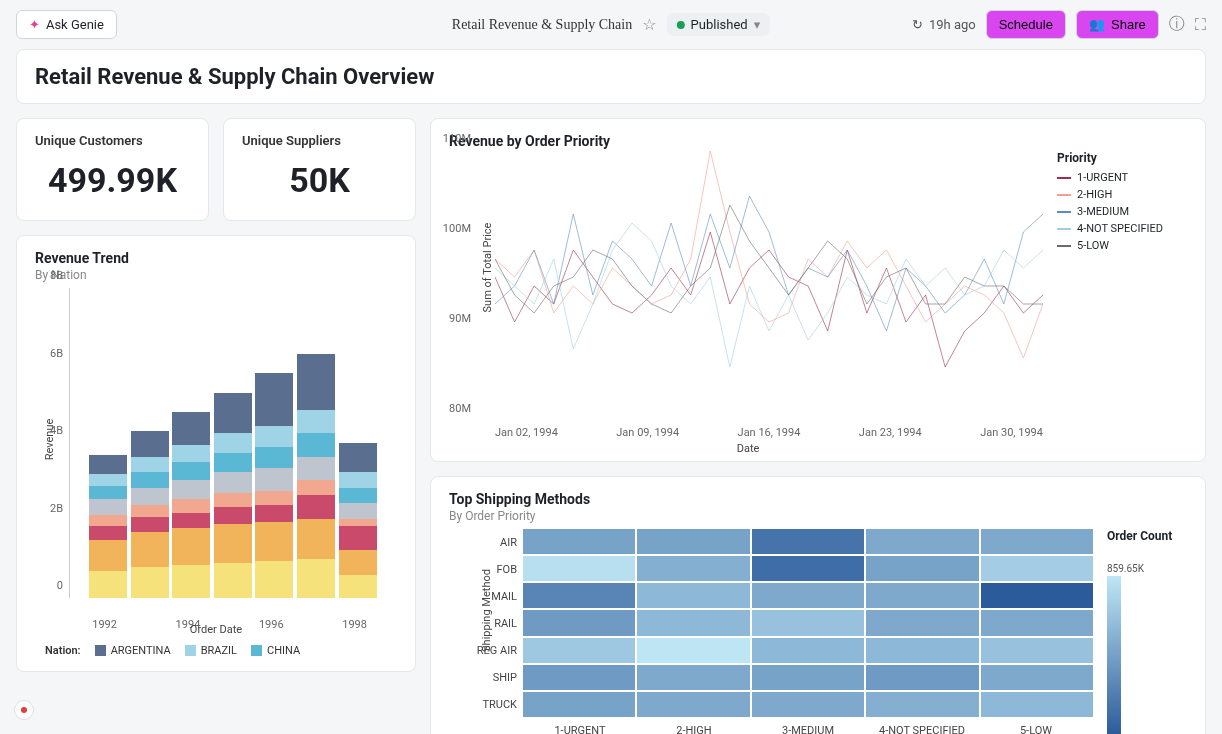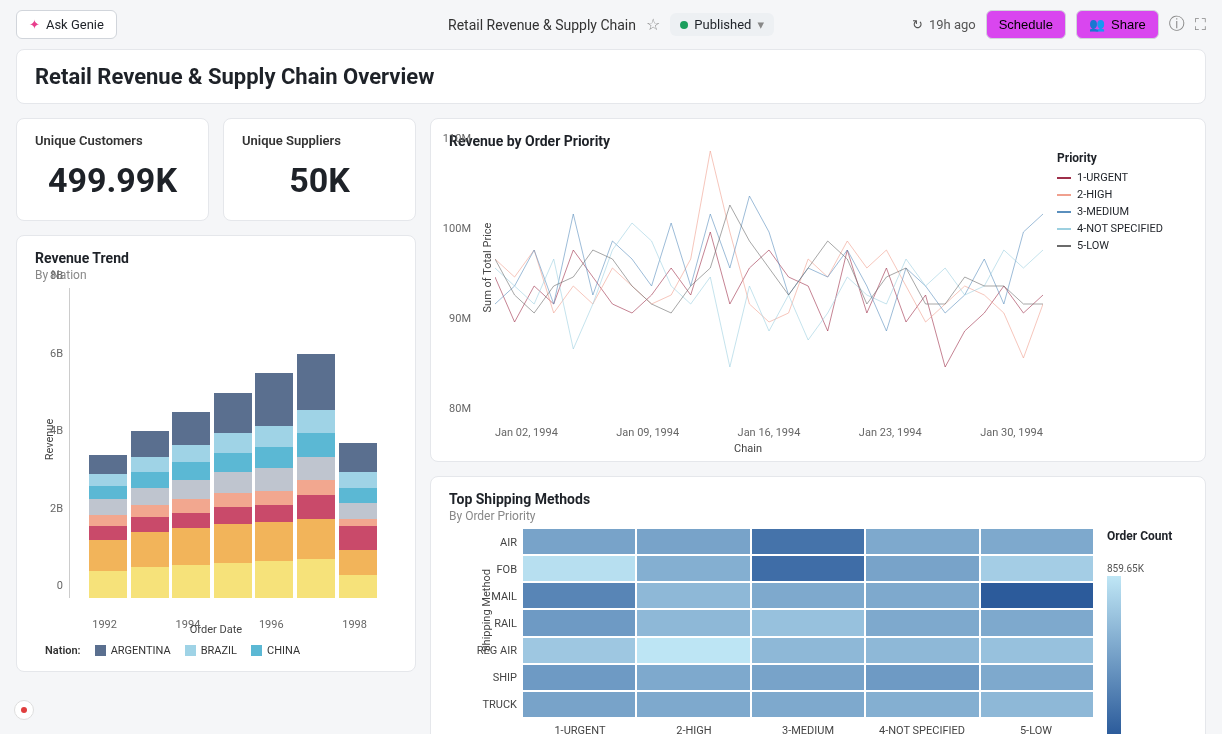--- a/index.html
+++ b/index.html
@@ -2,21 +2,21 @@
 <html><head>
 <meta charset="utf-8">
 <style>
 * { box-sizing: border-box; margin: 0; padding: 0; }
 body { font-family: -apple-system, BlinkMacSystemFont, "Segoe UI", Roboto, sans-serif; background: #f5f6f8; color: #1e2228; font-size: 13px; width: 1222px; height: 734px; overflow: hidden; }
 .topbar { display: flex; align-items: center; padding: 10px 16px; gap: 12px; }
 .ask-genie { background: #fff; border: 1px solid #d1d5db; border-radius: 6px; padding: 6px 12px; display: flex; align-items: center; gap: 6px; cursor: pointer; font-size: 13px; }
 .ask-genie .spark { color: #e83e8c; }
 .spacer { flex: 1; }
 .title-center { display: flex; align-items: center; gap: 10px; position: absolute; left: 50%; transform: translateX(-50%); }
-.title-center .name { font-size: 14px; color: #333; }
+.title-center .name { font-size: 14px; color: #333; font-family: Liberation Serif, serif; }
 .star { color: #888; font-size: 16px; }
 .pub-badge { background: #edf0f3; border-radius: 6px; padding: 4px 10px; display: flex; align-items: center; gap: 6px; font-size: 13px; cursor: pointer; }
 .dot-green { width: 8px; height: 8px; background: #1a9e5c; border-radius: 50%; }
 .topbar-right { display: flex; align-items: center; gap: 10px; }
 .refresh { display: flex; align-items: center; gap: 6px; color: #555; cursor: pointer; }
 .btn { background: #d946ef; border: 1px solid #d1d5db; border-radius: 6px; padding: 6px 12px; cursor: pointer; font-size: 13px; display: flex; align-items: center; gap: 6px; }
 .icon-btn { color: #888; cursor: pointer; font-size: 16px; }
 
 .content { padding: 0 16px 16px 16px; }
 .card { background: #fff; border: 1px solid #e5e7eb; border-radius: 8px; padding: 14px 18px; }
@@ -275,21 +275,21 @@
                   <polyline points="0,40 3.571428571428571,53.333333333333336 7.142857142857142,60 10.714285714285714,50 14.285714285714285,46.666666666666664 17.857142857142858,36.66666666666667 21.428571428571427,40 25,50 28.57142857142857,56.666666666666664 32.142857142857146,60 35.714285714285715,50 39.285714285714285,43.333333333333336 42.857142857142854,20 46.42857142857143,33.33333333333334 50,43.333333333333336 53.57142857142857,53.333333333333336 57.14285714285714,43.333333333333336 60.71428571428571,33.33333333333334 64.28571428571429,40 67.85714285714286,56.666666666666664 71.42857142857143,46.666666666666664 75,43.333333333333336 78.57142857142857,56.666666666666664 82.14285714285714,56.666666666666664 85.71428571428571,46.666666666666664 89.28571428571429,50 92.85714285714286,50 96.42857142857143,56.666666666666664 100,56.666666666666664" fill="none" stroke="#6b6b6b" stroke-width="0.6" vector-effect="non-scaling-stroke"></polyline>
                 </svg>
             </div>
             <div class="line-xaxis" id="line-xaxis">
                 <div>Jan 02, 1994</div>
                 <div>Jan 09, 1994</div>
                 <div>Jan 16, 1994</div>
                 <div>Jan 23, 1994</div>
                 <div>Jan 30, 1994</div>
               </div>
-            <div class="line-xlabel-main">Chain</div>
+            <div class="line-xlabel-main">Date</div>
           </div>
           <div class="line-legend">
             <div class="hdr">Priority</div>
             <div id="line-legend-items">
                 <div class="item">
                   <span class="line-sw" style="background:#9e2f4a"></span>
                   <span>1-URGENT</span>
                 </div>
                 <div class="item">
                   <span class="line-sw" style="background:#f0a08e"></span>

